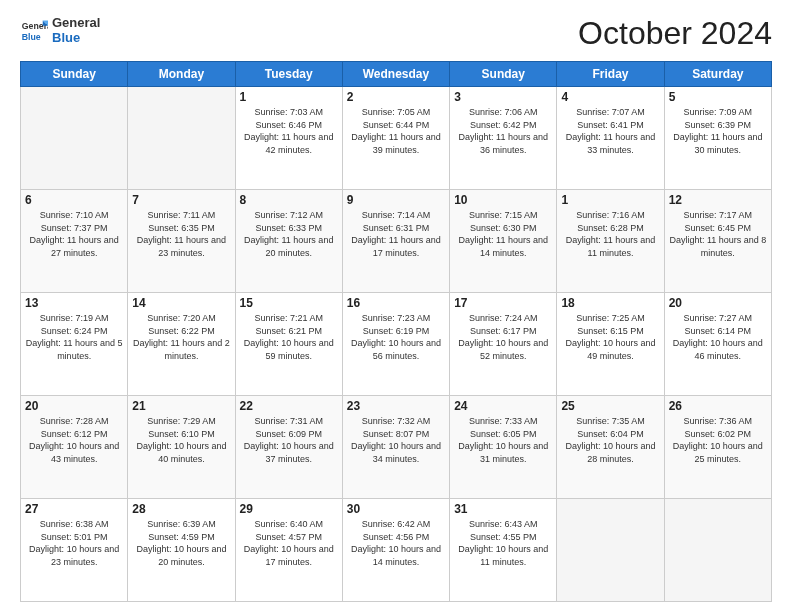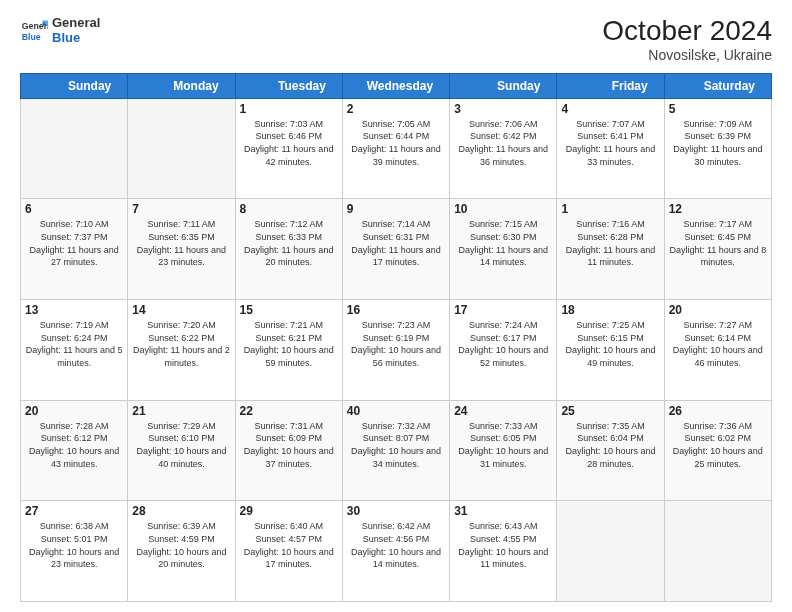--- a/index.html
+++ b/index.html
@@ -29,21 +29,21 @@
       gap: 4px;
     }
     .logo-icon {
       width: 28px;
       height: 28px;
     }
     .title-block {
       text-align: right;
     }
     .month-title {
-      font-size: 28px;
+      font-size: 32px;
       font-weight: 300;
       color: #222;
       line-height: 1.1;
     }
     .location {
       font-size: 14px;
       color: #444;
     }
     .calendar {
       flex: 1;
@@ -51,21 +51,21 @@
       border-collapse: collapse;
       width: 100%;
       table-layout: fixed;
     }
     .calendar th {
       background-color: #2b7cd3;
       color: #fff;
       font-size: 12px;
       font-weight: bold;
       padding: 5px 16px;
-      text-align: right;
+      text-align: center;
       border: 1px solid #1a5fa8;
     }
     .calendar td {
       border: 1px solid #ccc;
       vertical-align: top;
       padding: 3px 4px;
       font-size: 9.5px;
       color: #333;
       background: #fff;
       height: 78px;
@@ -102,21 +102,20 @@
         <polygon points="26,4 32,10 26,10" fill="#1a6bbf"></polygon>
         <polygon points="26,4 32,4 32,10" fill="#5aabf0"></polygon>
       </svg>
       <div style="display:flex;flex-direction:column;line-height:1.15;">
         <span style="font-size:13px;font-weight:bold;color:#333;">General</span>
         <span style="font-size:13px;font-weight:bold;color:#1a6bbf;">Blue</span>
       </div>
     </div>
     <div class="title-block">
       <div class="month-title">October 2024</div>
-      <div class="location">Novosilske, Ukraine</div>
     </div>
   </div>
 
   <table class="calendar">
     <thead>
       <tr id="days-header">
           <th>Sunday</th>
           <th>Monday</th>
           <th>Tuesday</th>
           <th>Wednesday</th>
@@ -261,21 +260,21 @@
 Sunset: 6:10 PM
 Daylight: 10 hours and 40 minutes.</div>
           </td>
           <td>
             <span class="day-num">22</span>
             <div class="day-info">Sunrise: 7:31 AM
 Sunset: 6:09 PM
 Daylight: 10 hours and 37 minutes.</div>
           </td>
           <td>
-            <span class="day-num">40</span>
+            <span class="day-num">23</span>
             <div class="day-info">Sunrise: 7:32 AM
 Sunset: 8:07 PM
 Daylight: 10 hours and 34 minutes.</div>
           </td>
           <td>
             <span class="day-num">24</span>
             <div class="day-info">Sunrise: 7:33 AM
 Sunset: 6:05 PM
 Daylight: 10 hours and 31 minutes.</div>
           </td>

